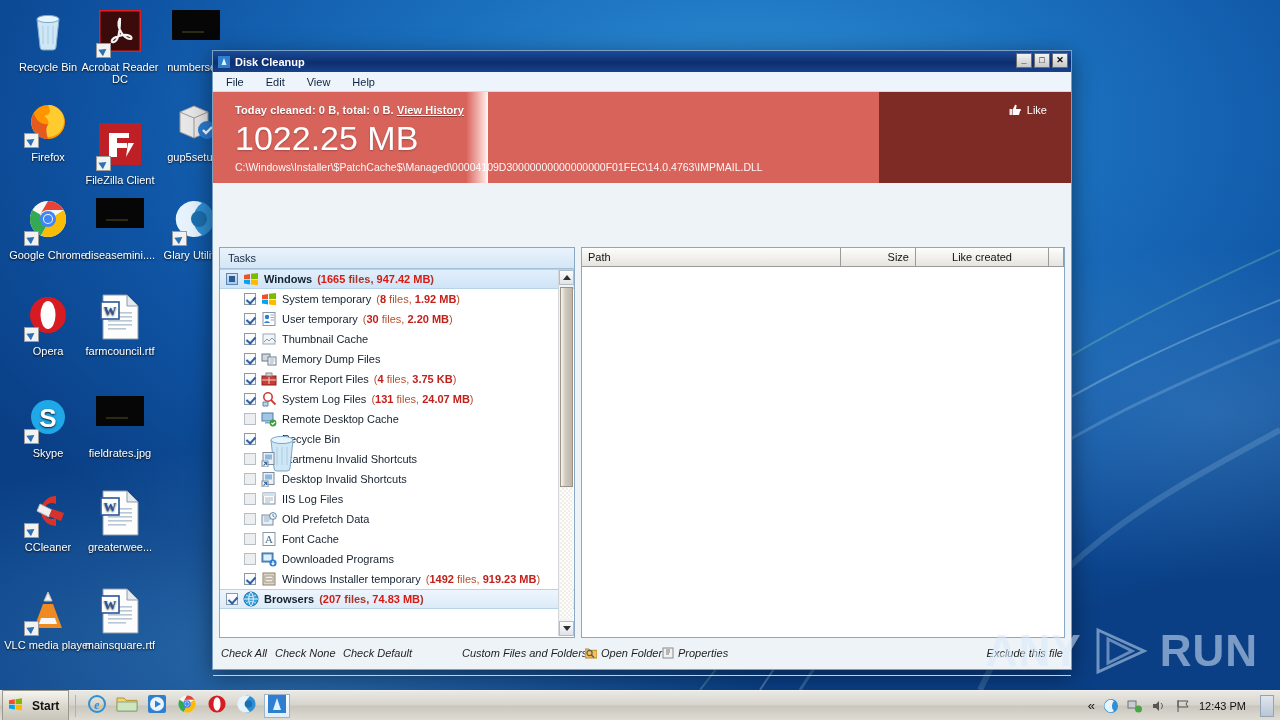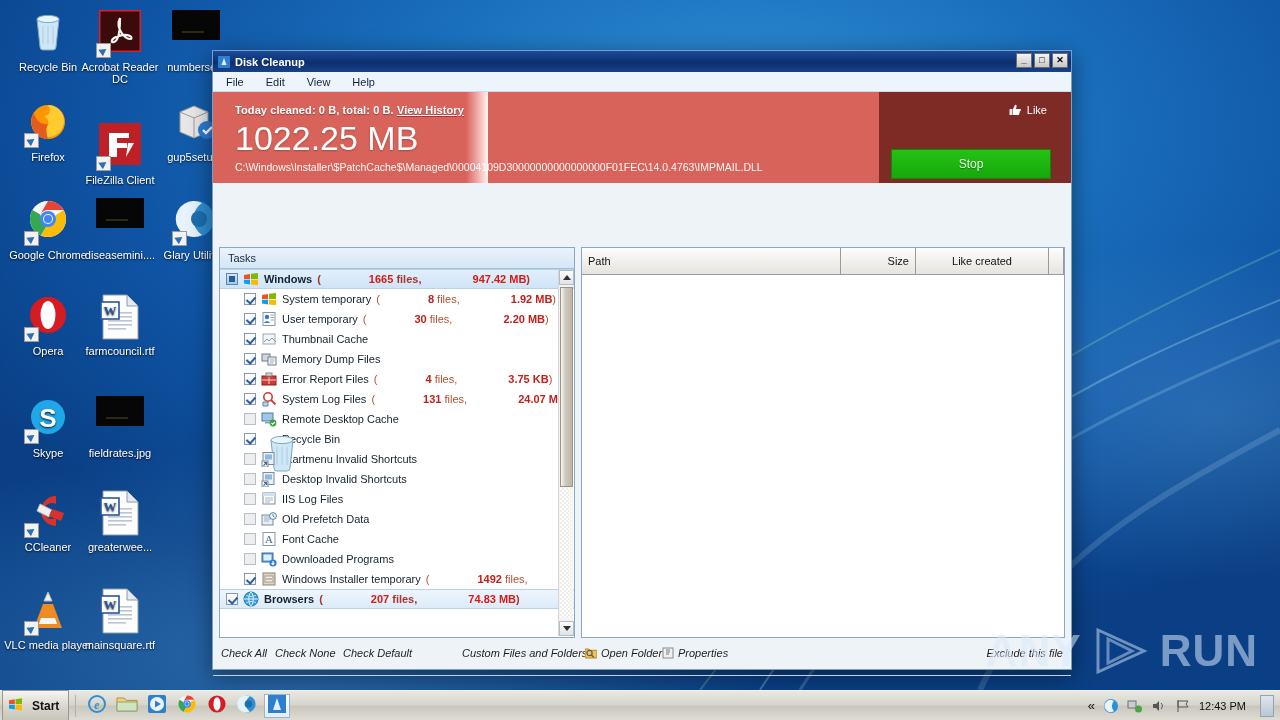--- a/index.html
+++ b/index.html
@@ -87,42 +87,42 @@
   .cb{width:12px;height:12px;border:1px solid #8a9aa8;background:linear-gradient(#fff,#eef1f4);
      margin-right:5px;flex:none;position:relative;}
   .cb.checked:after{content:"";position:absolute;left:3px;top:1px;width:4px;height:7px;
      border:solid #2e5fa3;border-width:0 2px 2px 0;transform:rotate(42deg);}
   .cb.dis{background:#eceef0;border-color:#b6bfc8;}
   .cb.sq{background:linear-gradient(#cfe4f7,#a9c9e8);border:1px solid #5b89b7;}
   .cb.sq:after{content:"";position:absolute;left:2px;top:2px;width:6px;height:6px;background:#2b5b93;}
   .ic{width:16px;height:16px;margin-right:5px;flex:none;position:relative;display:inline-block;}
   .lbl{margin-right:5px;}
   .meta{color:#b3502c;}
-  .meta b{color:#c2201b;font-weight:bold;padding-left:48px;}
+  .meta b{color:#c2201b;font-weight:bold;}
   .row.group .meta{color:#a8362b;}
   .row.group .meta b{color:#d81a12;}
   .indent{padding-left:24px;}
 
   
   .vsb{position:absolute;right:1px;top:1px;bottom:1px;width:15px;background:#f3f3f3;border-left:1px solid #d3d7db;}
   .vsb .arrow{position:absolute;left:0;width:15px;height:15px;background:linear-gradient(#fdfdfd,#dfe3e8);
      border:1px solid #b4bcc4;display:flex;align-items:center;justify-content:center;}
   .vsb .up{top:0;} .vsb .down{bottom:0;}
   .vsb .tri{width:0;height:0;border-left:4px solid transparent;border-right:4px solid transparent;}
   .vsb .up .tri{border-bottom:5px solid #303030;}
   .vsb .down .tri{border-top:5px solid #303030;}
   .vsb .thumbv{position:absolute;left:1px;width:13px;top:17px;height:200px;
      background:linear-gradient(90deg,#f7f6f4,#cfc9be 40%,#bdb6a9);border:1px solid #9a9384;}
   .vsb .track{position:absolute;left:1px;right:0;top:218px;bottom:17px;
      background:repeating-conic-gradient(#efeeea 0% 25%, #fdfdfc 0% 50%) 0 0/4px 4px;}
 
   
   .right-pane{position:absolute;left:368px;right:6px;top:34px;height:391px;
      background:#fff;border:1px solid #8aa8c4;}
-  .lv-head{display:flex;height:27px;background:linear-gradient(#fdfdfd,#e6e4de);
+  .lv-head{display:flex;height:19px;background:linear-gradient(#fdfdfd,#e6e4de);
      border-bottom:1px solid #9a9a9a;font-size:11px;color:#111;}
   .lv-head div{border-right:1px solid #9a9a9a;display:flex;align-items:center;padding:0 6px;}
   .lv-col-path{flex:0 0 259px;}
   .lv-col-size{flex:0 0 75px;justify-content:flex-end;}
   .lv-col-date{flex:0 0 133px;justify-content:center;}
   .lv-col-end{flex:1;}
 
   
   .linkbar{position:absolute;left:6px;right:6px;top:434px;height:22px;font-size:11px;color:#1f1f1f;font-style:italic;}
   .linkbar .l{position:absolute;top:0;cursor:pointer;}
@@ -357,21 +357,20 @@
     </div>
     <div class="like">
       <span class="thumb">
         <svg width="13" height="12" viewBox="0 0 13 12">
             <path d="M4 5 L6 1 A1 1 0 0 1 7.6 2 L7 5 H11 A1 1 0 0 1 11 7 L10 11 H4 Z" fill="#ffffff"></path>
             <rect x="0.5" y="5" width="3" height="6" fill="#e9e9e9"></rect>
           </svg>
       </span>
       <span>Like</span>
     </div>
-    <div class="stop-btn">Stop</div>
   </div>
 
   <div class="panes">
 
     <div class="tasks-head">Tasks</div>
 
     <div class="list-wrap">
       <div id="task-rows">
           <div class="row group">
             <span class="cb sq"></span>

